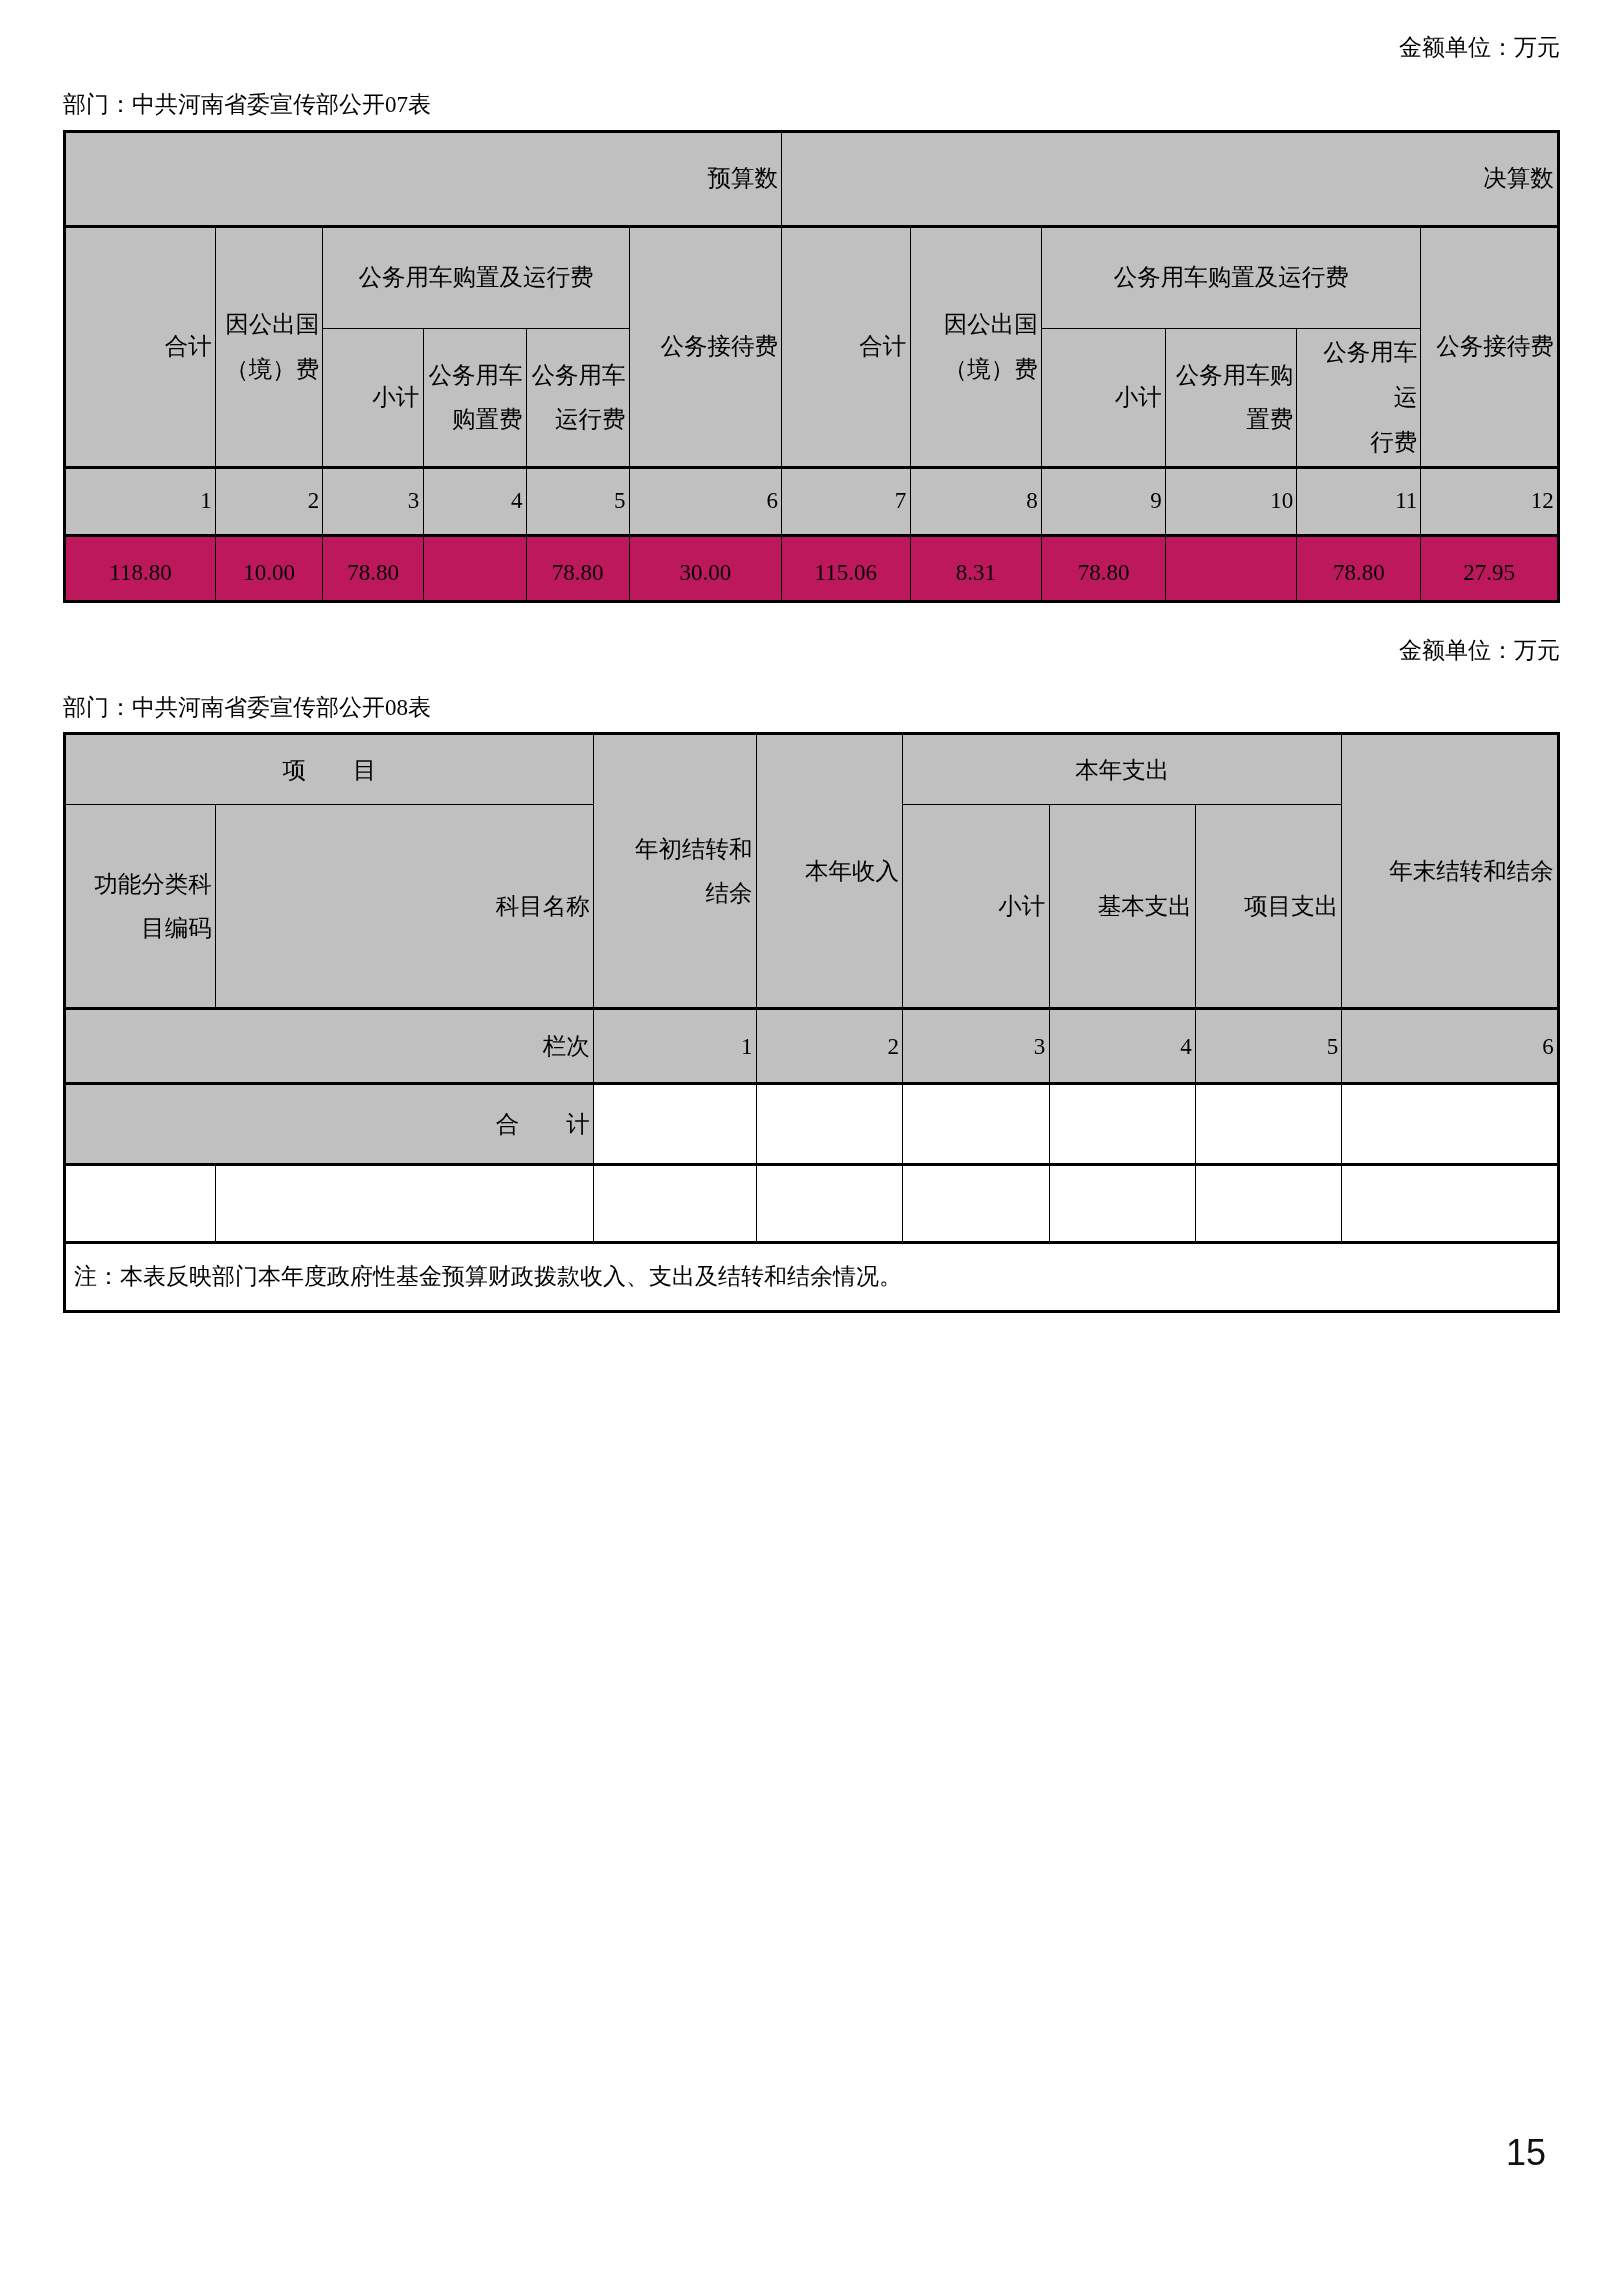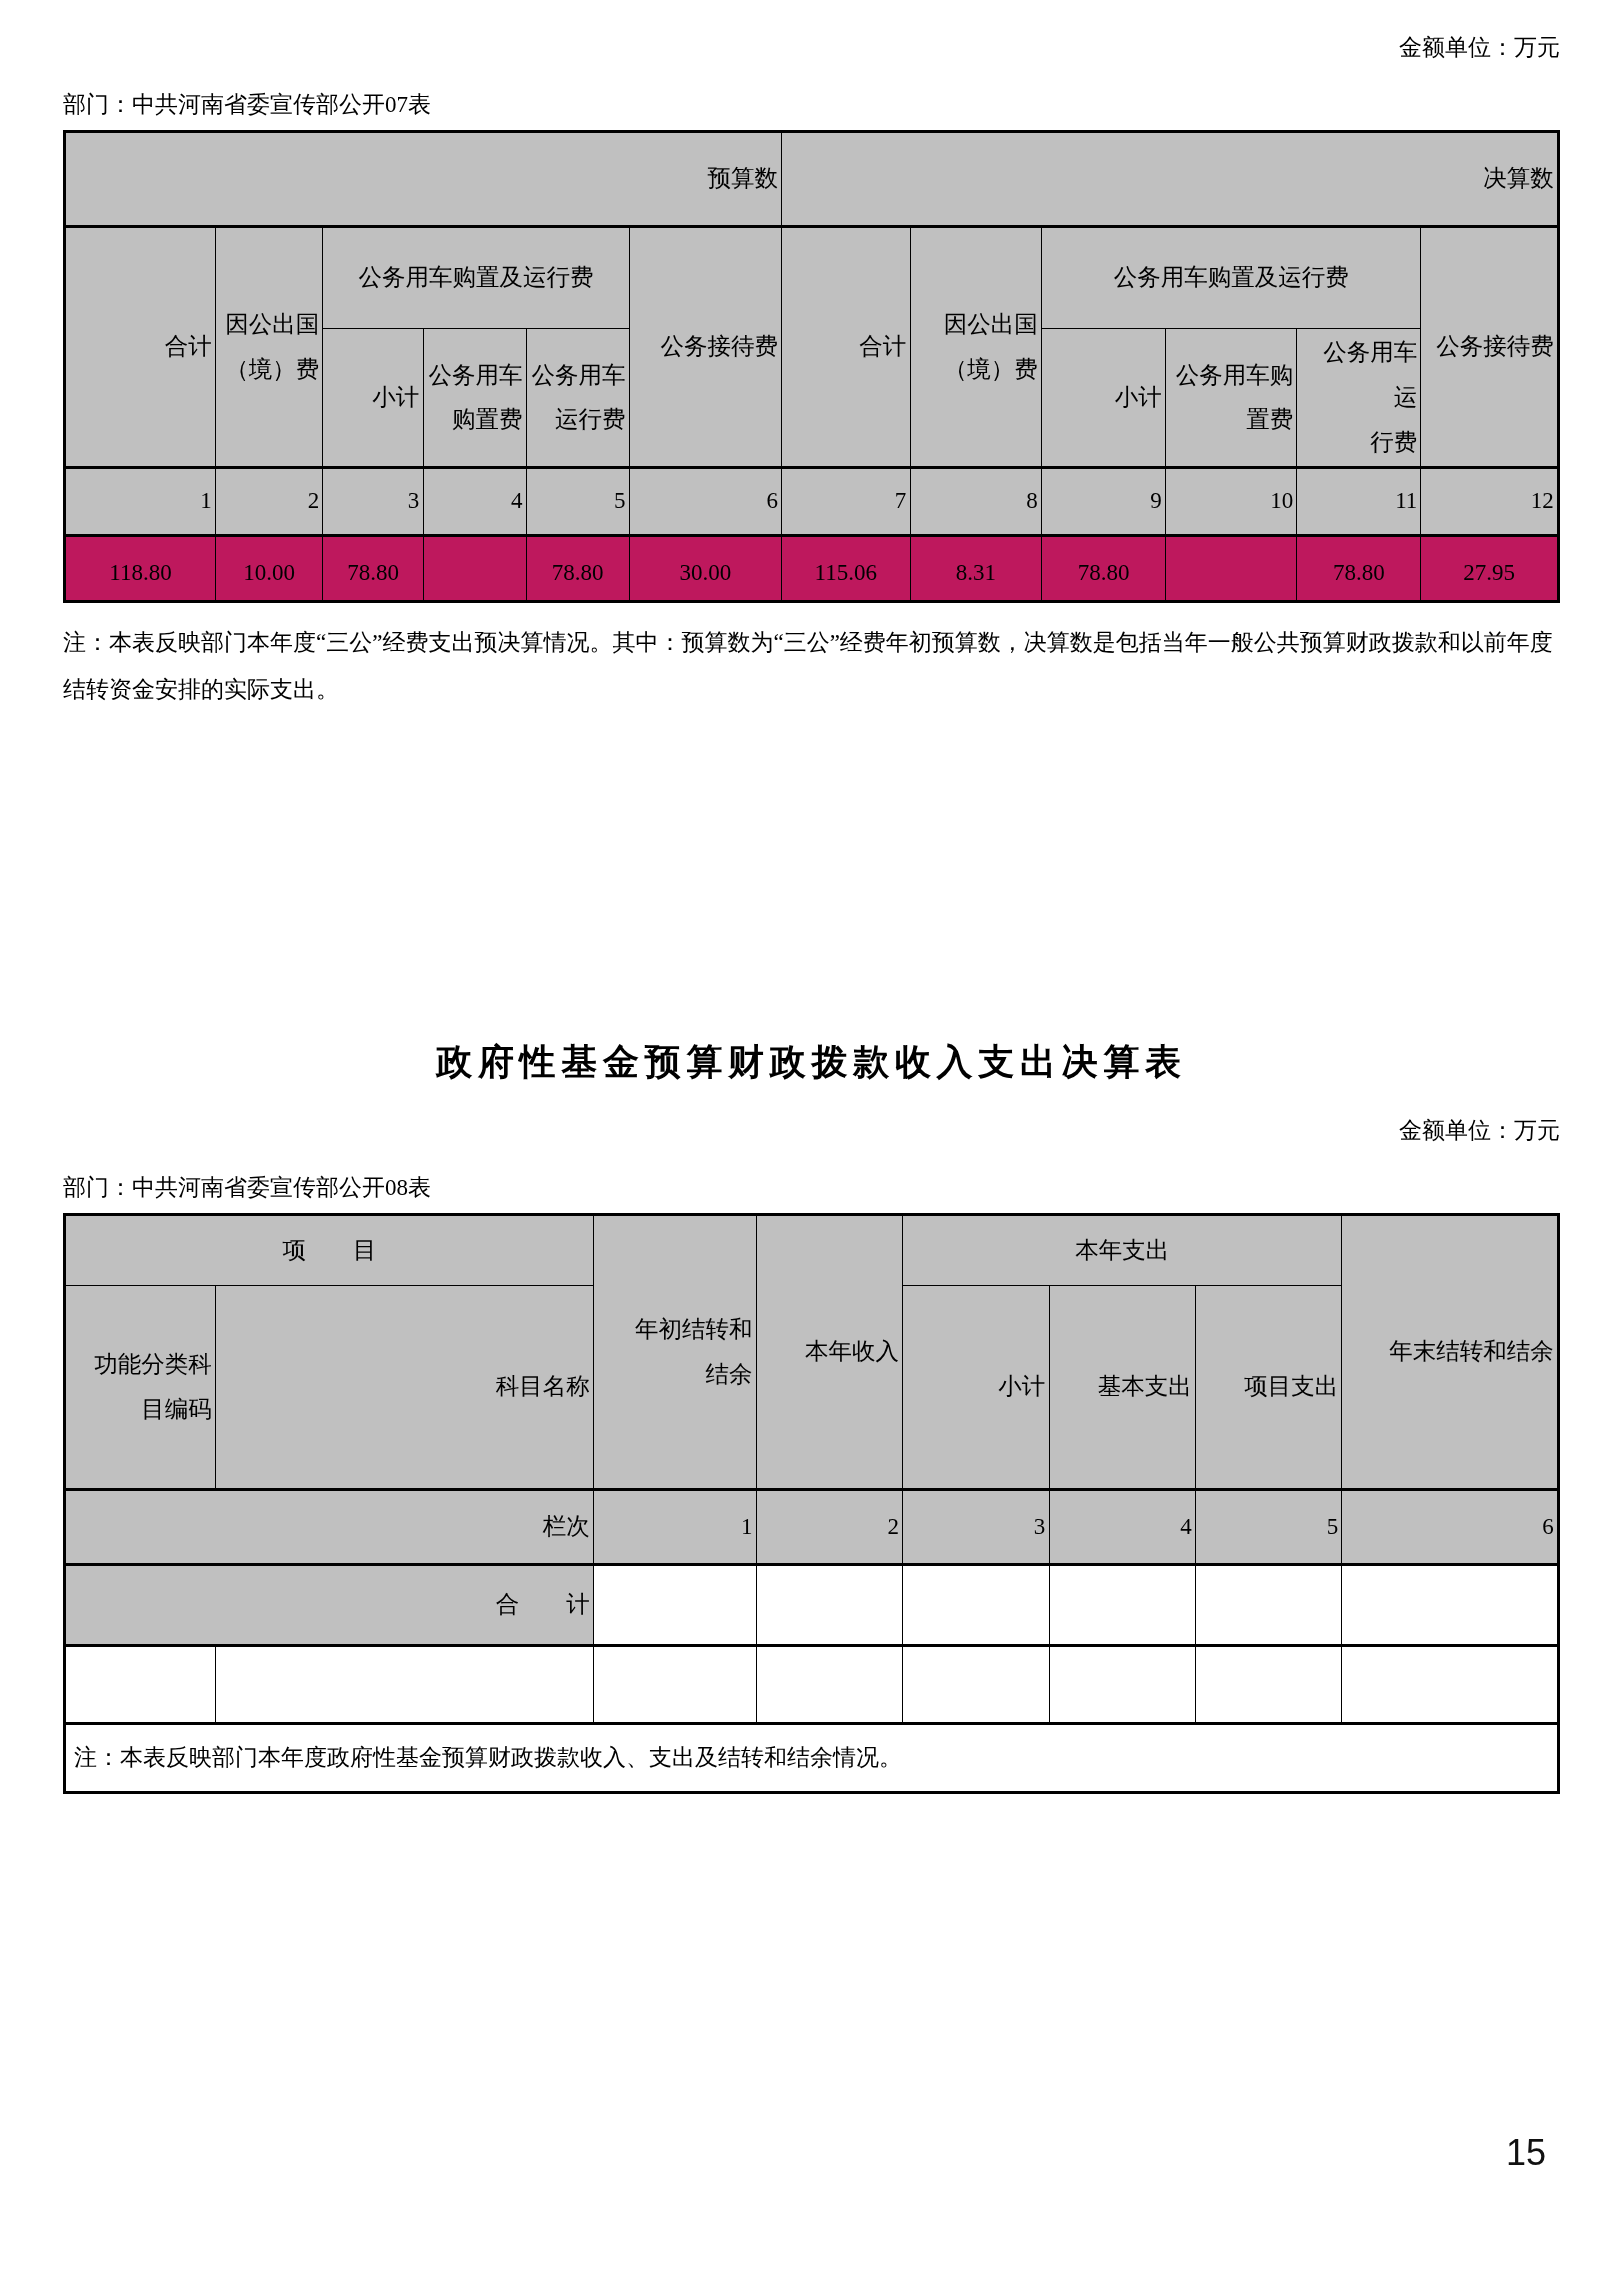--- a/index.html
+++ b/index.html
@@ -190,23 +190,21 @@
         <td>115.06</td>
         <td>8.31</td>
         <td>78.80</td>
         <td></td>
         <td>78.80</td>
         <td>27.95</td>
       </tr>
     </tbody>
       </table>
 
-    <p class="note-para">注：本表反映部门本年度“三公”经费支出预决算情况。其中：预算数为“三公”经费年初预算数，决算数是包括当年一般公共预算财政拨款和以前年度结转资金安排的实际支出。</p>
-
-    <h1 class="doc-title bold title-2">政府性基金预算财政拨款收入支出决算表</h1>
+
     <div class="unit-line">金额单位：万元</div>
     <div class="dept-line">
       <span>部门：中共河南省委宣传部</span>
       <span>公开08表</span>
     </div>
 
     <table class="budget">
       <colgroup>
         <col style="width:10.1%">
           <col style="width:25.3%">

